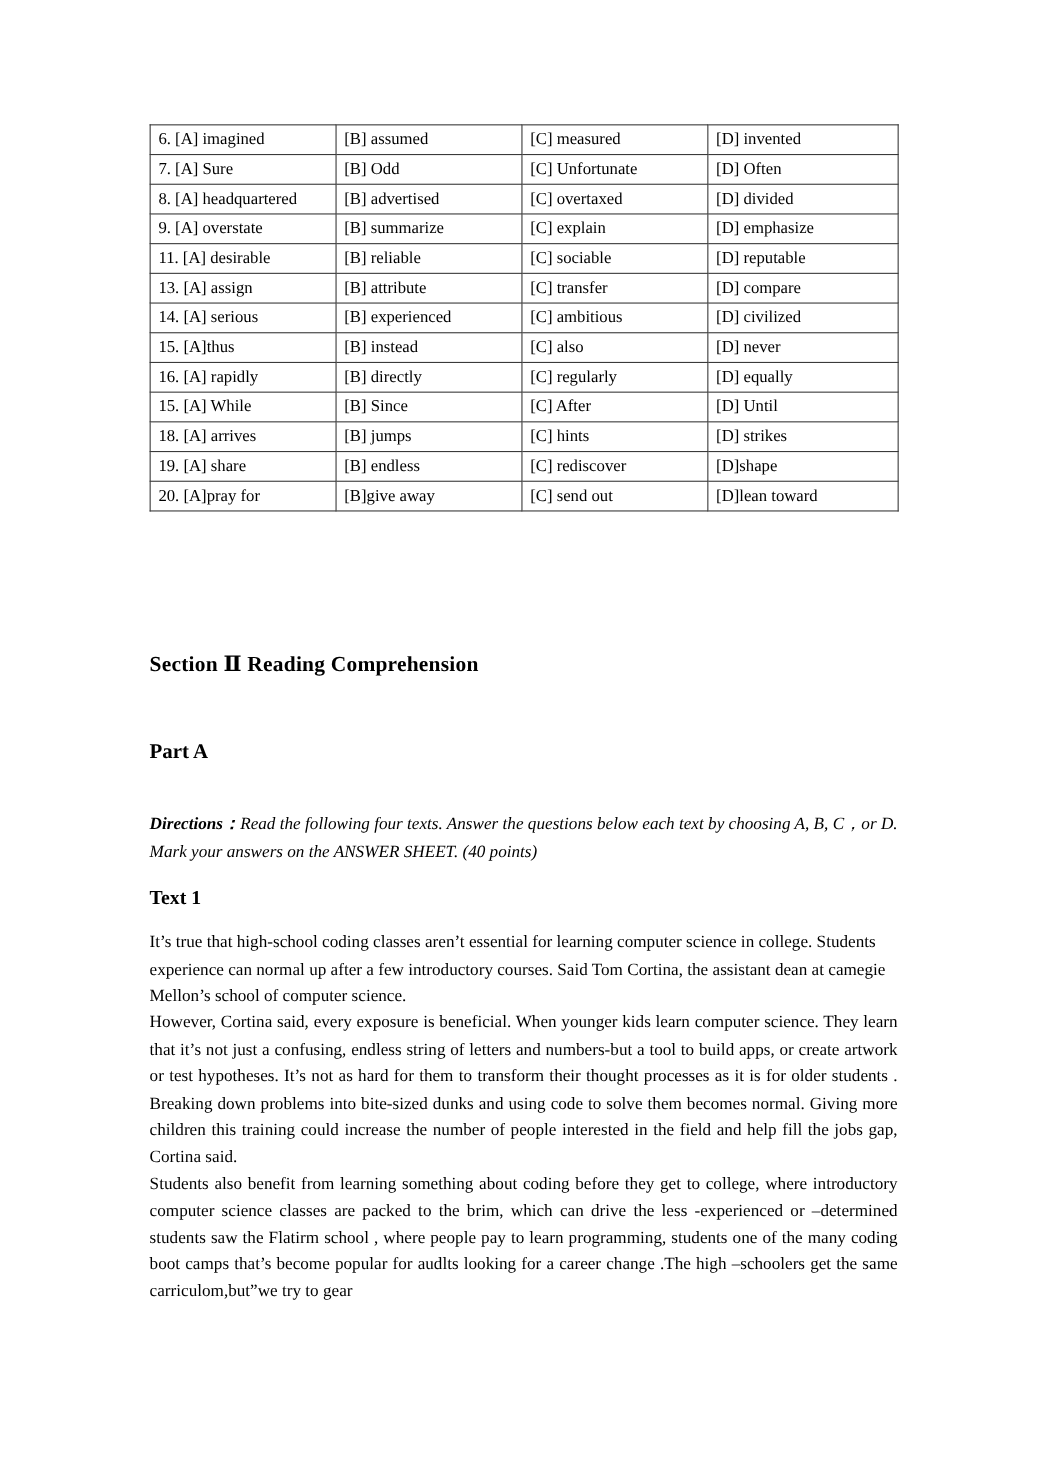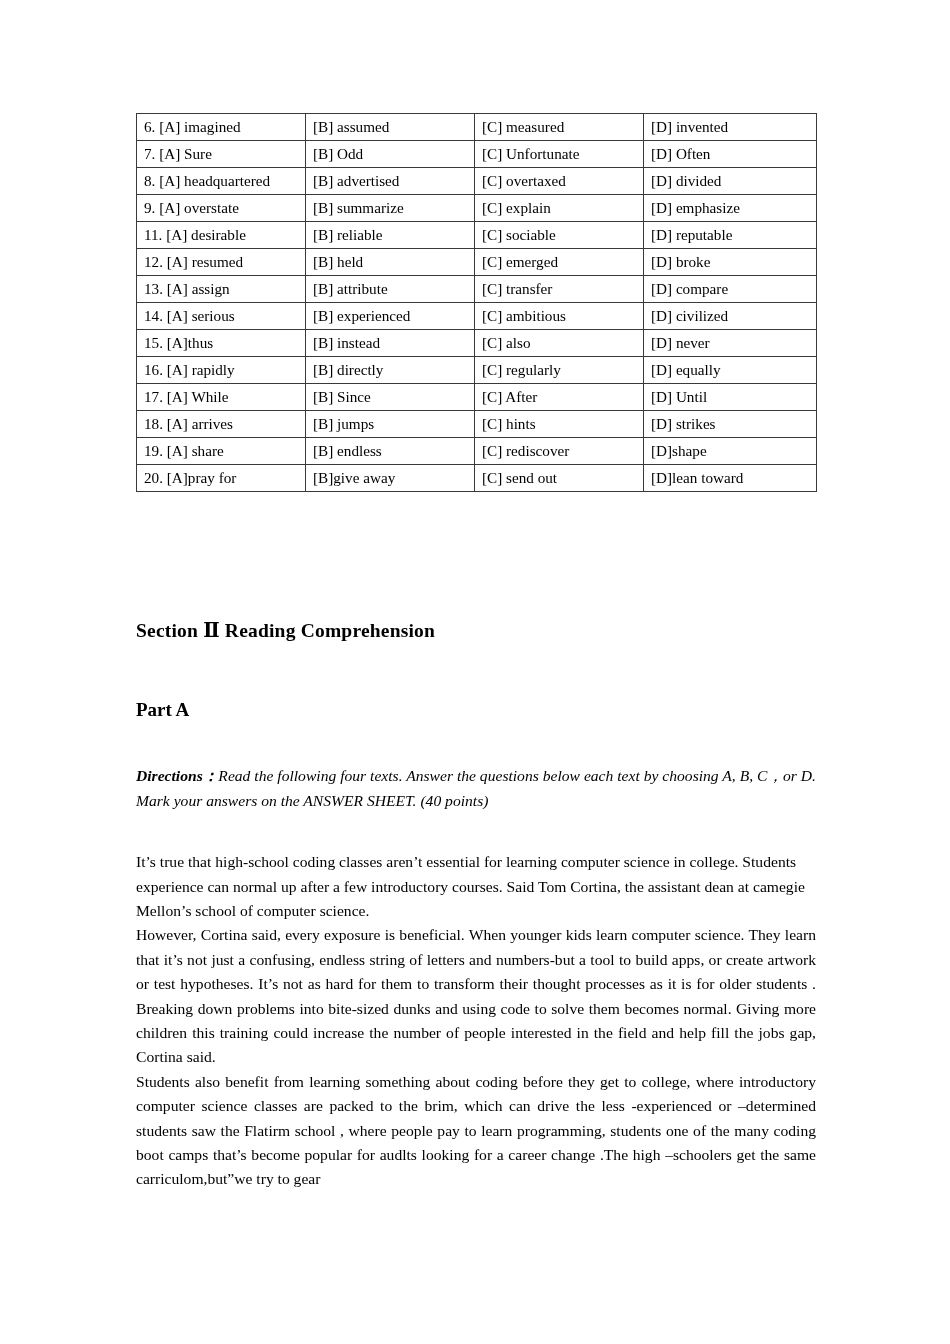--- a/index.html
+++ b/index.html
@@ -133,26 +133,20 @@
           <td>[C]   explain</td>
           <td>[D] emphasize</td>
         </tr>
         <tr>
           <td>11. [A] desirable</td>
           <td>[B] reliable</td>
           <td>[C]   sociable</td>
           <td>[D] reputable</td>
         </tr>
         <tr>
-          <td>12. [A] resumed</td>
-          <td>[B] held</td>
-          <td>[C]   emerged</td>
-          <td>[D] broke</td>
-        </tr>
-        <tr>
           <td>13. [A] assign</td>
           <td>[B] attribute</td>
           <td>[C]   transfer</td>
           <td>[D] compare</td>
         </tr>
         <tr>
           <td>14. [A] serious</td>
           <td>[B] experienced</td>
           <td>[C]   ambitious</td>
           <td>[D] civilized</td>
@@ -163,21 +157,21 @@
           <td>[C]   also</td>
           <td>[D] never</td>
         </tr>
         <tr>
           <td>16. [A] rapidly</td>
           <td>[B] directly</td>
           <td>[C]   regularly</td>
           <td>[D] equally</td>
         </tr>
         <tr>
-          <td>17. [A] While</td>
+          <td>15. [A] While</td>
           <td>[B] Since</td>
           <td>[C]   After</td>
           <td>[D] Until</td>
         </tr>
         <tr>
           <td>18. [A] arrives</td>
           <td>[B] jumps</td>
           <td>[C]   hints</td>
           <td>[D] strikes</td>
         </tr>
@@ -203,20 +197,21 @@
     <div class="gap-after-section"></div>
 
     <h3 class="part-heading">Part A</h3>
 
     <div class="gap-after-part"></div>
 
     <p class="directions"><b>Directions：</b><span>Read the following four texts. Answer the questions below each text by choosing A, B, C，or D. Mark your answers on the ANSWER SHEET. (40 points)</span></p>
 
     <div class="gap-after-directions"></div>
 
+    <h3 class="text-heading">Text 1</h3>
 
     <div class="gap-after-text1"></div>
 
     <p class="body nojust">It’s true that high-school coding classes aren’t essential for learning computer science in college. Students experience can normal up after a few introductory courses. Said Tom Cortina, the assistant dean at camegie Mellon’s school of computer science.</p>
     <p class="body">However, Cortina said, every exposure is beneficial. When younger kids learn computer science. They learn that it’s not just a confusing, endless string of letters and numbers-but a tool to build apps, or create artwork or test hypotheses. It’s not as hard for them to transform their thought processes as it is for older students . Breaking down problems into bite-sized dunks and using code to solve them becomes normal. Giving more children this training could increase the number of people interested in the field and help fill the jobs gap, Cortina said.</p>
     <p class="body">Students also benefit from learning something about coding before they get to college, where introductory computer science classes are packed to the brim, which can drive the less -experienced or –determined students saw the Flatirm school , where people pay to learn programming, students one of the many coding boot camps that’s become popular for audlts looking for a career change .The high –schoolers get the same carriculom,but”we try to gear</p>
 
   </div>
 </div>
 

